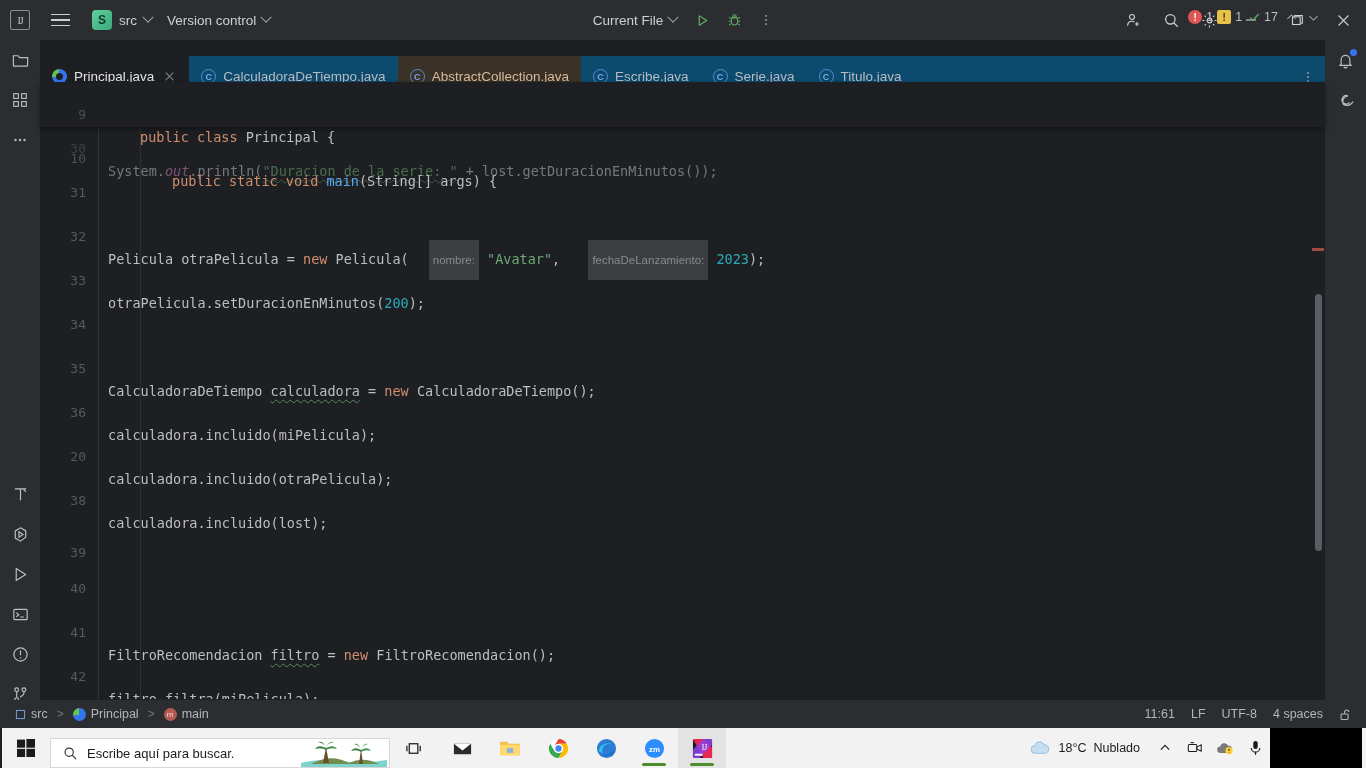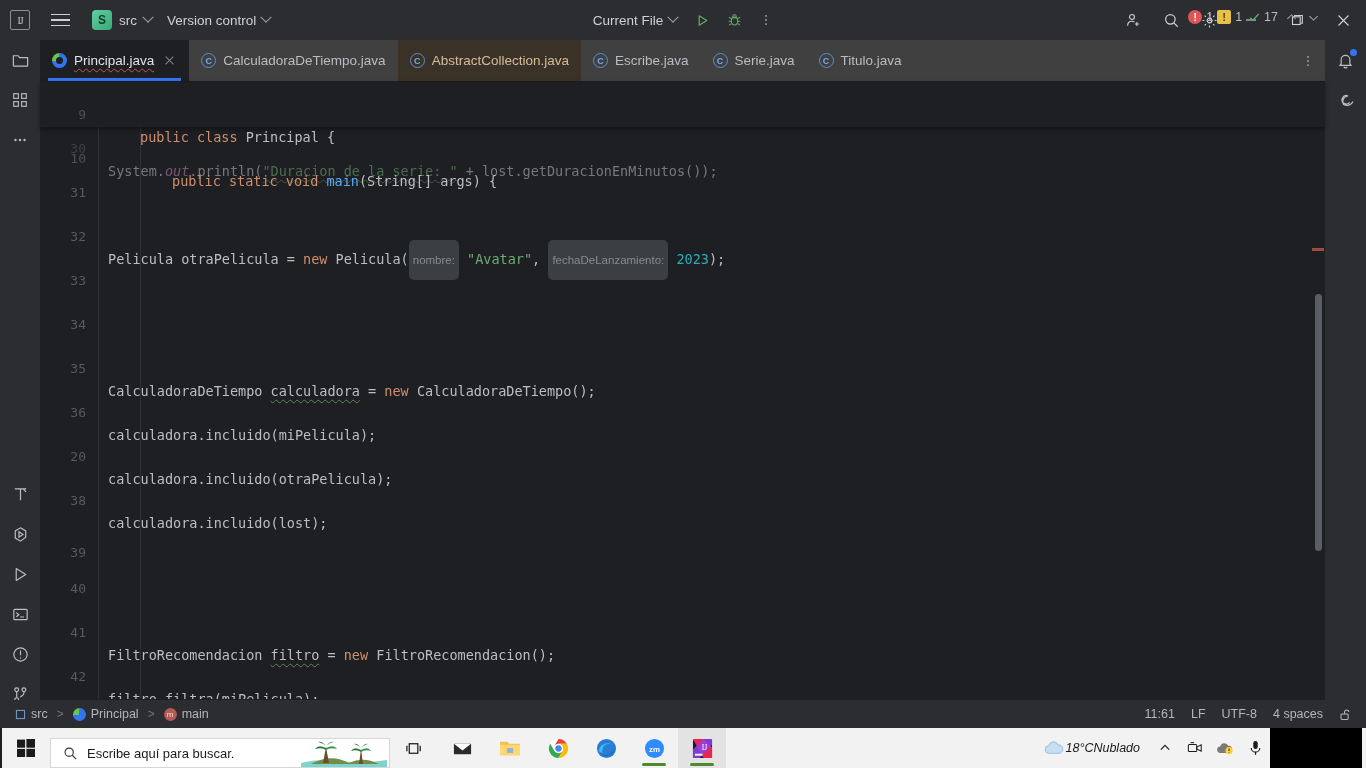--- a/index.html
+++ b/index.html
@@ -75,22 +75,22 @@
     cursor: pointer; position: relative;
   }
   .rail-spacer { flex: 1; }
   .notif-dot {
     position: absolute; top: 9px; right: 9px; width: 7px; height: 7px;
     border-radius: 50%; background: #3574f0;
   }
 
   
   .tabbar {
-    position: absolute; left: 40px; top: 40px; width: 1285px; height: 42px;
-    background: #404040; display: flex; align-items: stretch;
+    position: absolute; left: 40px; top: 56px; width: 1285px; height: 42px;
+    background: #0c4a6e; display: flex; align-items: stretch;
     border-bottom: 1px solid #1e1f22;
   }
   .tab {
     display: flex; align-items: center; gap: 7px; padding: 0 12px;
     font-size: 13.5px; color: #b9bcc2; cursor: pointer; position: relative;
     white-space: nowrap;
   }
   .tab.active { background: #1e1f22; color: #dfe1e5; }
   .tab.active::after {
     content:""; position: absolute; left: 8px; right: 8px; bottom: 0; height: 3px; background: #3574f0;
@@ -159,22 +159,22 @@
   }
   .fold2 { position:absolute; left: 100px; top: 0; width: 1px; height: 617px; background:#2e3034; }
 
   
   .kw   { color: #cf8e6d; }
   .str  { color: #6aab73; }
   .num  { color: #2aacb8; }
   .mname{ color: #56a8f5; }
   .fld  { color: #c77dbb; font-style: italic; }
   .hint {
-    color: #868a91; background: #3c3f41; border-radius: 5px; padding: 14px 4px;
-    font-size: 11.5px; font-family: "Liberation Sans", sans-serif;
+    color: #868a91; background: #3c3f41; border-radius: 0; padding: 14px 4px;
+    font-size: 11.5px; font-family: "Liberation Sans", sans-serif; margin-left: 20px;
   }
   .typo { text-decoration: underline wavy #5d8a62; text-decoration-thickness: 1px; text-underline-offset: 3px; }
   .dim { opacity: .55; }
 
   
   .scroll-track {
     position: absolute; right: 0; top: 0; width: 13px; height: 617px;
   }
   .scroll-thumb {
     position: absolute; right: 3px; top: 212px; width: 7px; height: 257px;
@@ -213,22 +213,22 @@
   .island {
     position: absolute; right: 2px; top: 0; height: 30px; width: 86px;
   }
   .tb-icon {
     width: 48px; height: 40px; display:flex; align-items:center; justify-content:center;
     cursor:pointer; position: relative;
   }
   .tb-icon.active { background: #e3e3e3; }
   .running { position: absolute; bottom: 2px; left: 12px; width: 24px; height: 3px; background: #4c8c2b; border-radius: 2px; }
   .tray { margin-left: auto; display: flex; align-items: center; gap: 0; padding-right: 6px; }
-  .weather { display: flex; align-items: center; gap: 0; font-size: 12.5px; color: #1b1b1b; padding: 0 10px;
-             height: 40px; cursor: pointer; font-style: italic; }
+  .weather { display: flex; align-items: center; gap: 7px; font-size: 12.5px; color: #1b1b1b; padding: 0 10px;
+             height: 40px; cursor: pointer; }
   .tray-ic { width: 30px; height: 40px; display:flex; align-items:center; justify-content:center; cursor:pointer; position: relative; }
   .clock-blank { width: 92px; height: 40px; background: #000; }
 </style>
 </head>
 <body>
 
 <div id="app">
 
   <div class="titlebar">
     <div class="tb-left">
@@ -443,20 +443,21 @@
         <span class="ln">31</span>
       </div>
 
       <div class="row" style="top:78px">
         <span class="ln">32</span>
         <span class="code"><span>Pelicula otraPelicula = </span><span class="kw">new</span><span> Pelicula(</span><span class="hint">nombre:</span><span> </span><span class="str">"Avatar"</span><span>, </span><span class="hint">fechaDeLanzamiento:</span><span> </span><span class="num">2023</span><span>);</span></span>
       </div>
 
       <div class="row" style="top:100px">
         <span class="ln">33</span>
+        <span class="code"><span>otraPelicula.setDuracionEnMinutos(</span><span class="num">200</span><span>);</span></span>
       </div>
 
       <div class="row" style="top:122px">
         <span class="ln">34</span>
       </div>
 
       <div class="row" style="top:144px">
         <span class="ln">35</span>
         <span class="code"><span>CalculadoraDeTiempo </span><span class="typo">calculadora</span><span> = </span><span class="kw">new</span><span> CalculadoraDeTiempo();</span></span>
       </div>

